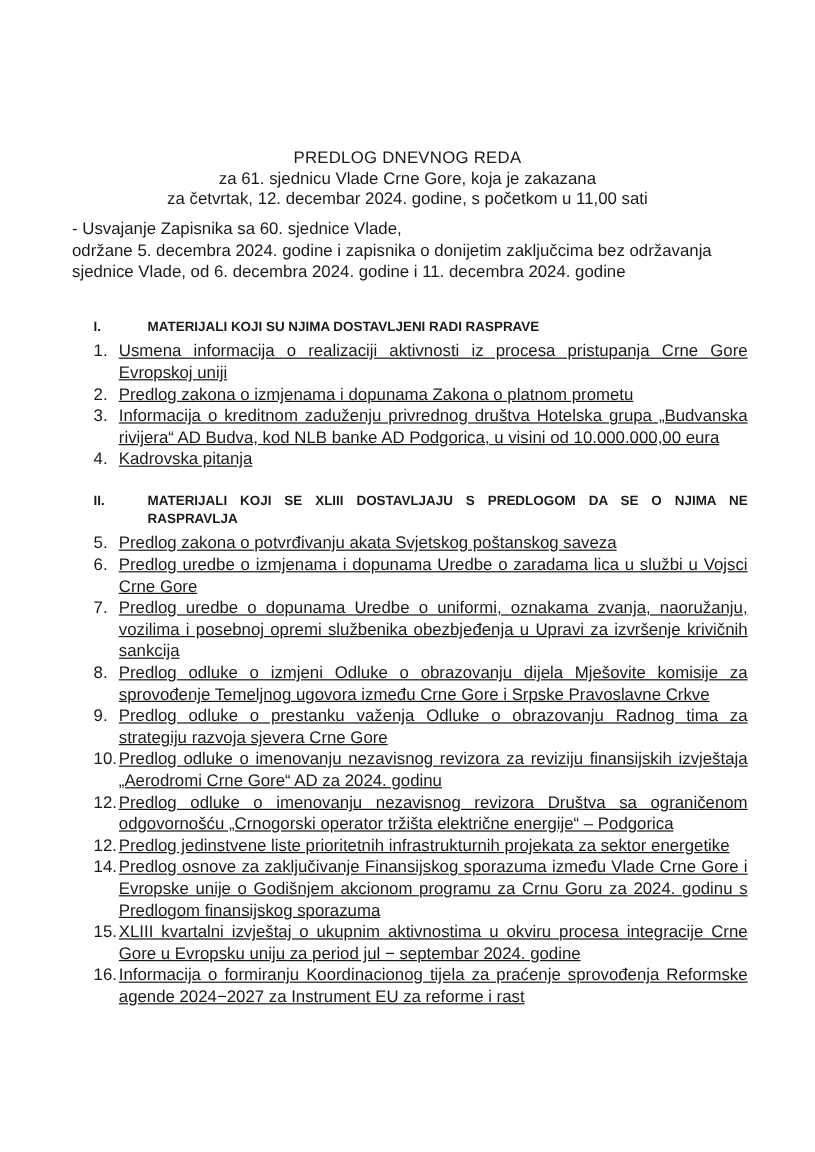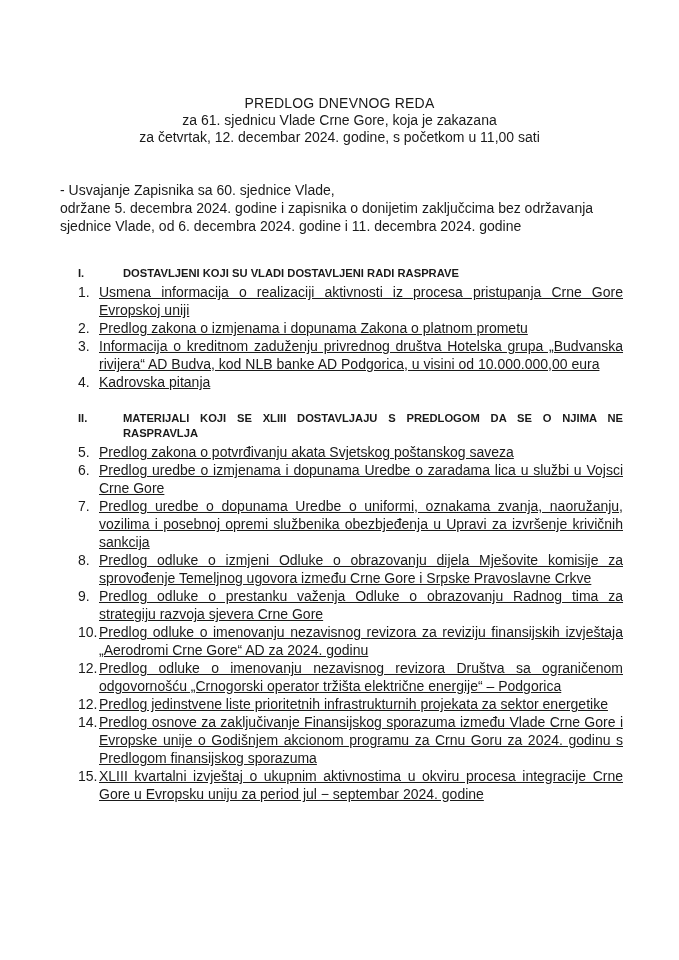--- a/index.html
+++ b/index.html
@@ -2,21 +2,21 @@
 <html><head>
 <meta charset="utf-8">
 <style>
   html, body { margin: 0; padding: 0; background: #ffffff; }
   body {
     width: 679px; height: 960px; position: relative; overflow: hidden;
     font-family: "Liberation Sans", sans-serif; color: #1a1a1a;
   }
   .page { position: absolute; left: 0; top: 0; width: 679px; height: 960px; background: #fff; }
   .header { position: absolute; top: 95px; left: 0; width: 679px; text-align: center; font-size: 14px; line-height: 17px; }
-  .header .title { letter-spacing: 0.2px; }
+  .header .title { letter-spacing: 0.2px; margin-top: 28px; }
   .minutes { position: absolute; top: 181px; right: 59px; width: 560px; font-size: 14px; line-height: 18px; }
   .agenda { position: absolute; top: 262px; left: 78px; width: 545px; font-size: 14px; line-height: 18px; }
   .section-head { display: flex; font-weight: bold; font-size: 11.2px; line-height: 15px; margin-top: 4px; }
   .section-head .roman { width: 45px; flex: none; }
   .section-head .txt { flex: 1; text-align: justify; text-align-last: left; }
   .section-head.two .txt { word-spacing: 3px; }
   .section-gap { height: 16px; }
   ol.items { list-style: none; margin: 2px 0 0 0; padding: 0; }
   ol.items li { display: flex; margin: 0; }
   ol.items li .num { width: 21px; flex: none; }
@@ -36,21 +36,21 @@
   <div class="minutes">
     <div>- Usvajanje Zapisnika sa 60. sjednice Vlade,</div>
     <div>održane 5. decembra 2024. godine i zapisnika o donijetim zaključcima bez održavanja</div>
     <div>sjednice Vlade, od 6. decembra 2024. godine i 11. decembra 2024. godine</div>
   </div>
 
   <div class="agenda">
 
     <div class="section-head">
       <span class="roman">I.</span>
-      <span class="txt">DOSTAVLJENI KOJI SU VLADI DOSTAVLJENI RADI RASPRAVE</span>
+      <span class="txt">MATERIJALI KOJI SU NJIMA DOSTAVLJENI RADI RASPRAVE</span>
     </div>
     <ol class="items">
       <li>
           <span class="num">1.</span>
           <span class="txt">Usmena informacija o realizaciji aktivnosti iz procesa pristupanja Crne Gore Evropskoj uniji</span>
         </li>
       <li>
           <span class="num">2.</span>
           <span class="txt">Predlog zakona o izmjenama i dopunama Zakona o platnom prometu</span>
         </li>
@@ -104,16 +104,20 @@
           <span class="txt">Predlog jedinstvene liste prioritetnih infrastrukturnih projekata za sektor energetike</span>
         </li>
       <li>
           <span class="num">14.</span>
           <span class="txt">Predlog osnove za zaključivanje Finansijskog sporazuma između Vlade Crne Gore i Evropske unije o Godišnjem akcionom programu za Crnu Goru za 2024. godinu s Predlogom finansijskog sporazuma</span>
         </li>
       <li>
           <span class="num">15.</span>
           <span class="txt">XLIII kvartalni izvještaj o ukupnim aktivnostima u okviru procesa integracije Crne Gore u Evropsku uniju za period jul − septembar 2024. godine</span>
         </li>
+      <li>
+          <span class="num">16.</span>
+          <span class="txt">Informacija o formiranju Koordinacionog tijela za praćenje sprovođenja Reformske agende 2024−2027 za Instrument EU za reforme i rast</span>
+        </li>
     </ol>
 
   </div>
 </div>
 
 </body></html>

